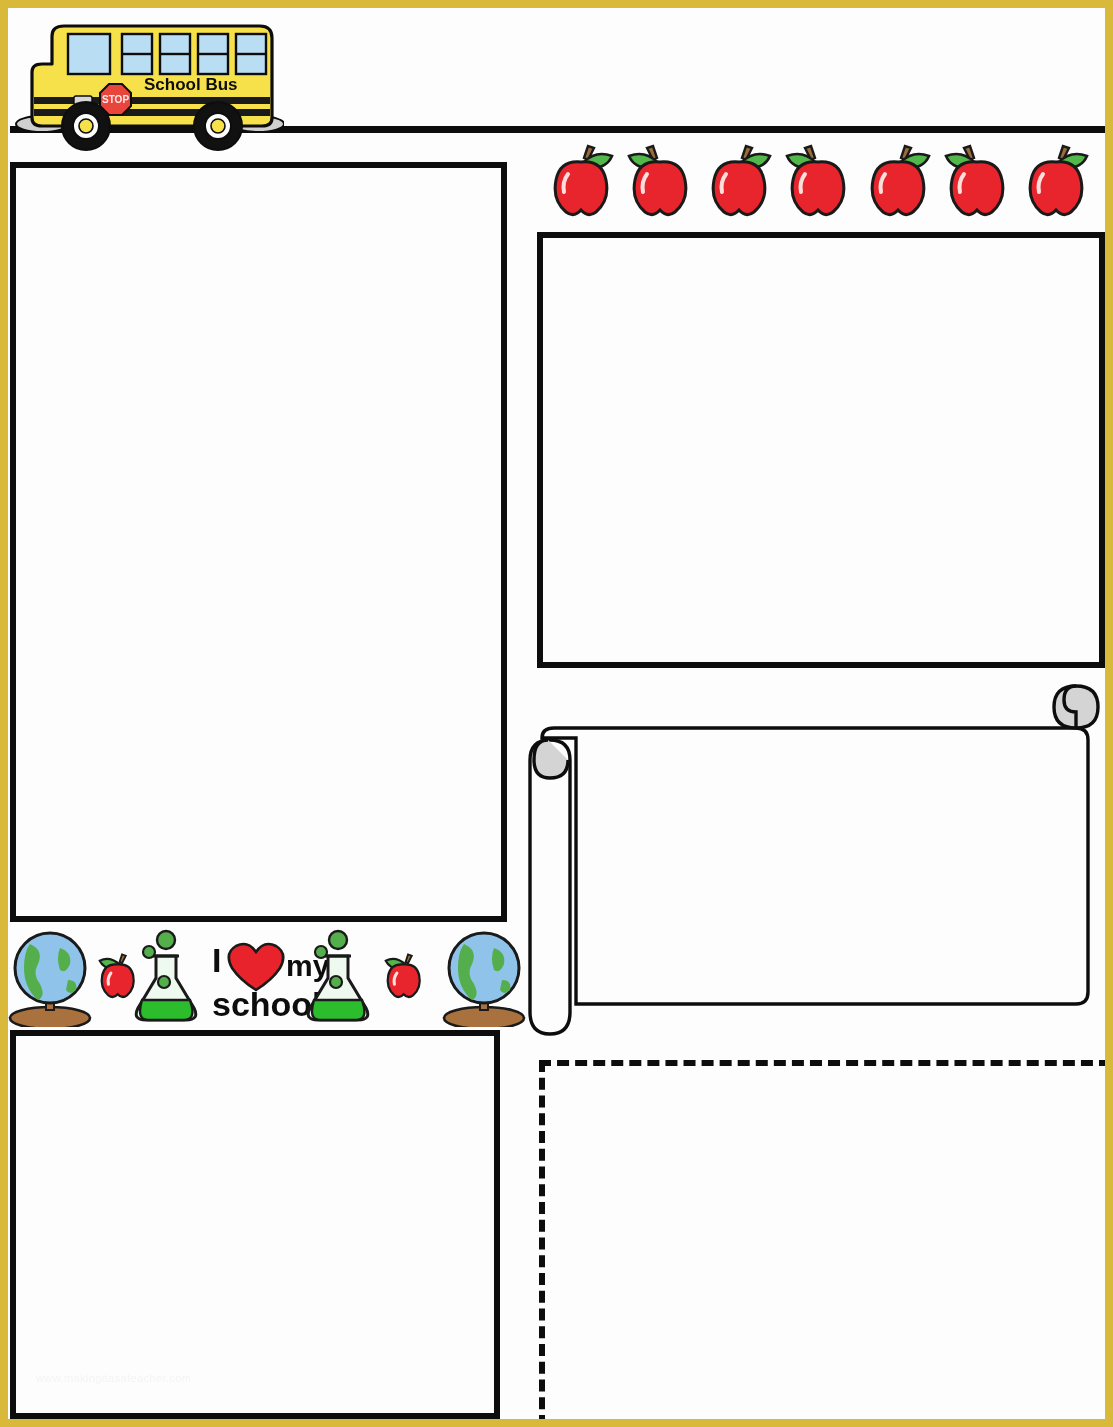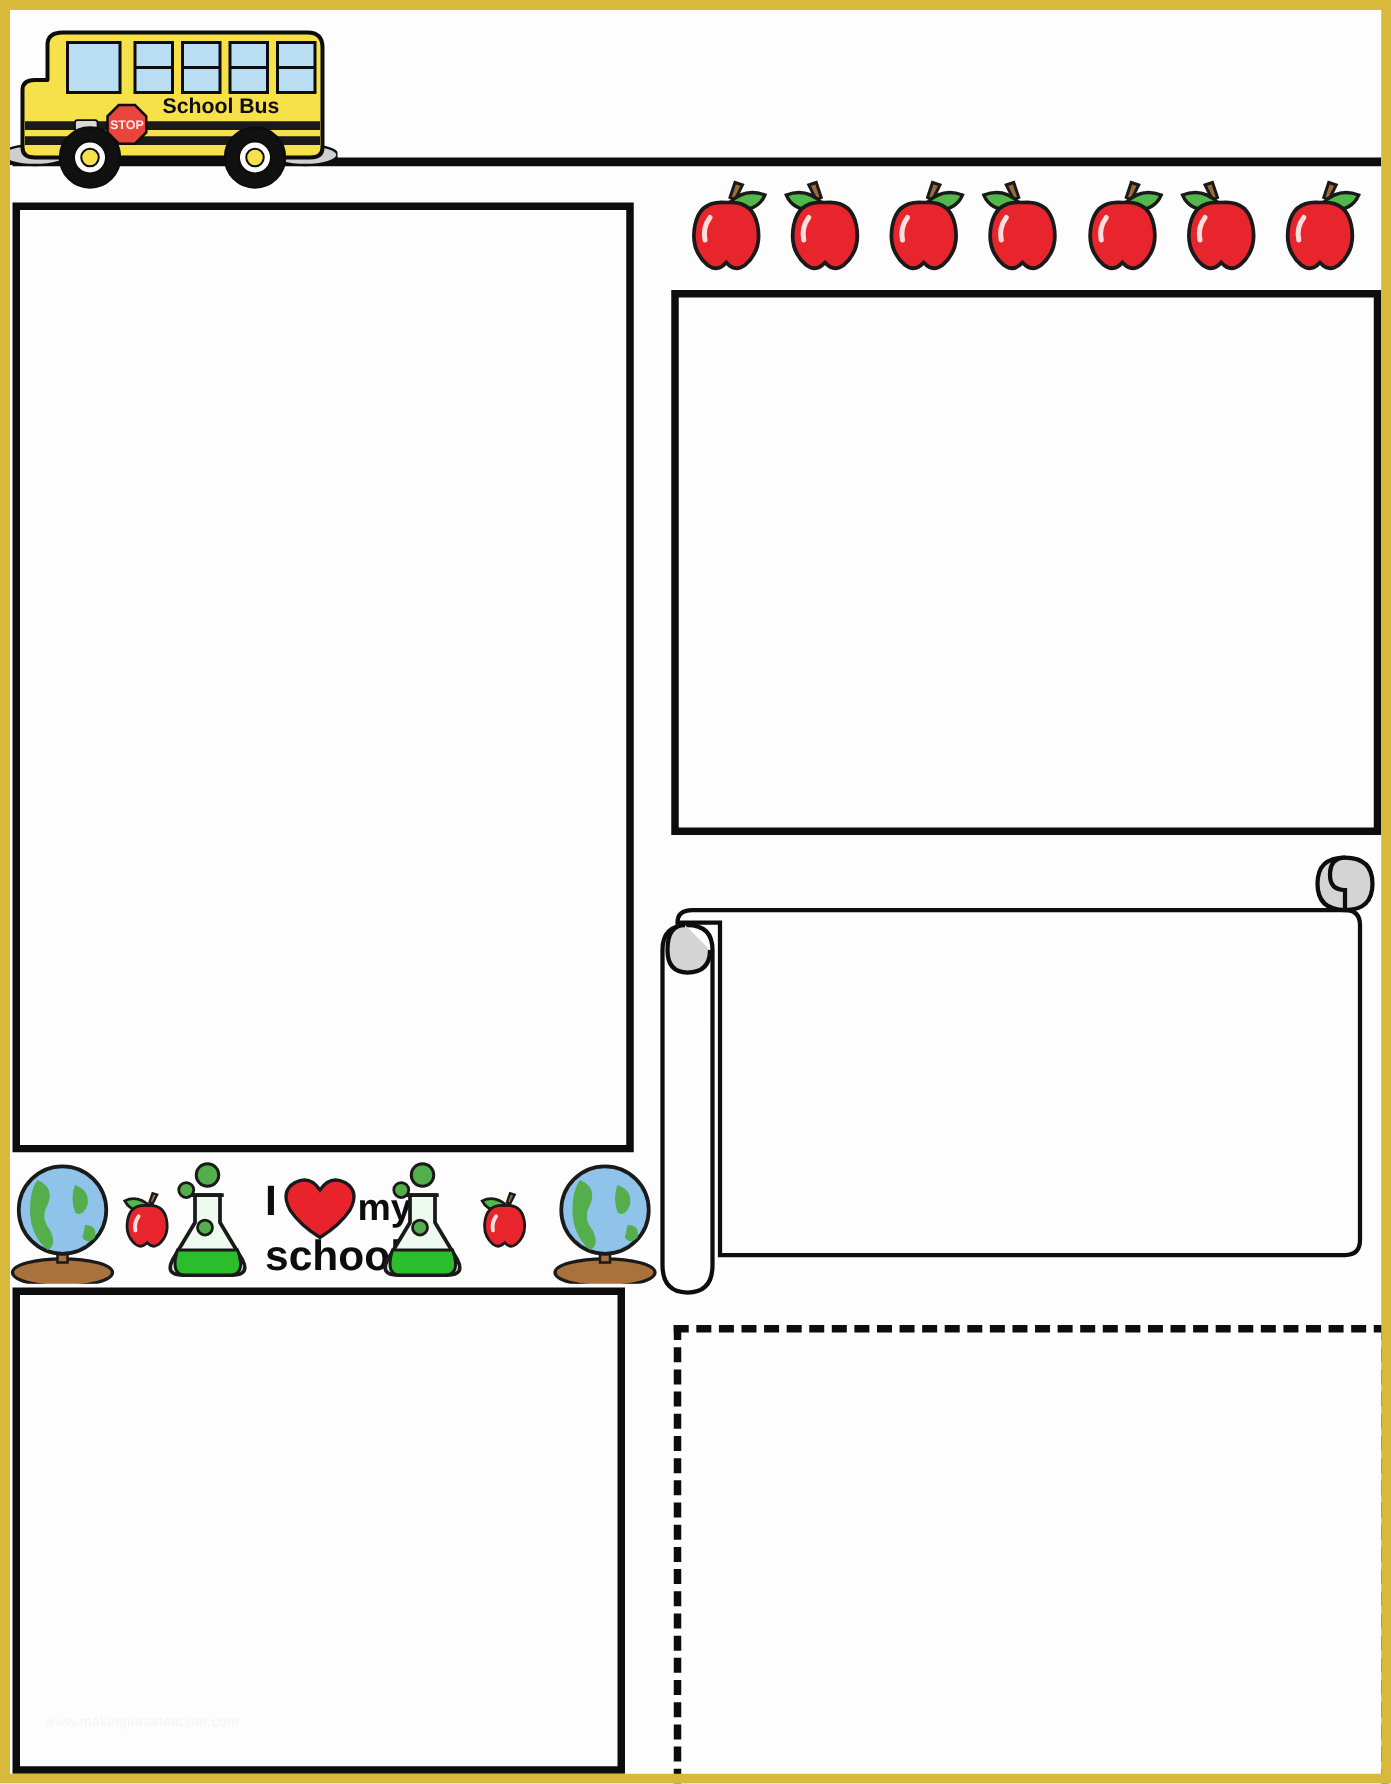--- a/index.html
+++ b/index.html
@@ -58,21 +58,21 @@
     width: 780px;
     text-align: center;
     font-size: 13px;
     color: #fdfdfd;
     letter-spacing: 1px;
   }
 
   
   .bus-wrap {
     position: absolute;
-    left: 0;
+    left: 14px;
     top: 14px;
     width: 270px;
     height: 140px;
     z-index: 12;
     text-decoration: underline;
   }
 
   
   .apple-strip {
     position: absolute;

